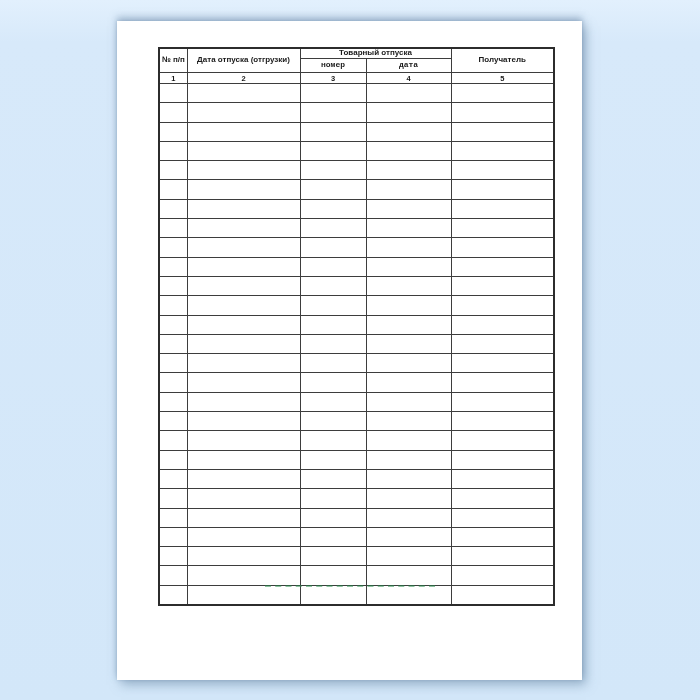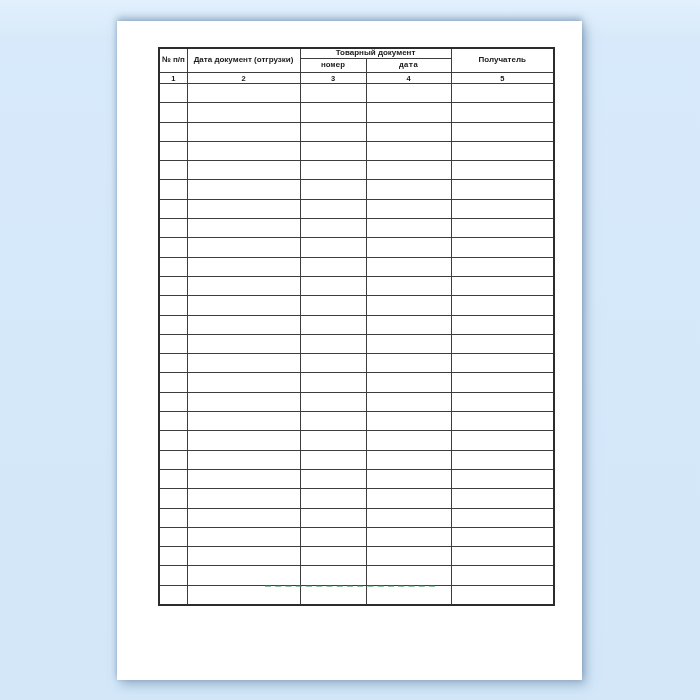--- a/index.html
+++ b/index.html
@@ -65,22 +65,22 @@
     <colgroup>
       <col style="width:28px">
       <col style="width:113px">
       <col style="width:66px">
       <col style="width:85px">
       <col style="width:103px">
     </colgroup>
     <thead>
       <tr class="hdr-top">
         <th rowspan="2">№ п/п</th>
-        <th rowspan="2" class="wrap">Дата документ (отгрузки)</th>
-        <th colspan="2">Товарный документ</th>
+        <th rowspan="2" class="wrap">Дата отпуска (отгрузки)</th>
+        <th colspan="2">Товарный отпуска</th>
         <th rowspan="2">Получатель</th>
       </tr>
       <tr class="hdr-sub">
         <th>номер</th>
         <th>дата</th>
       </tr>
     </thead>
     <tbody>
       <tr class="col-nums">
         <td>1</td>

